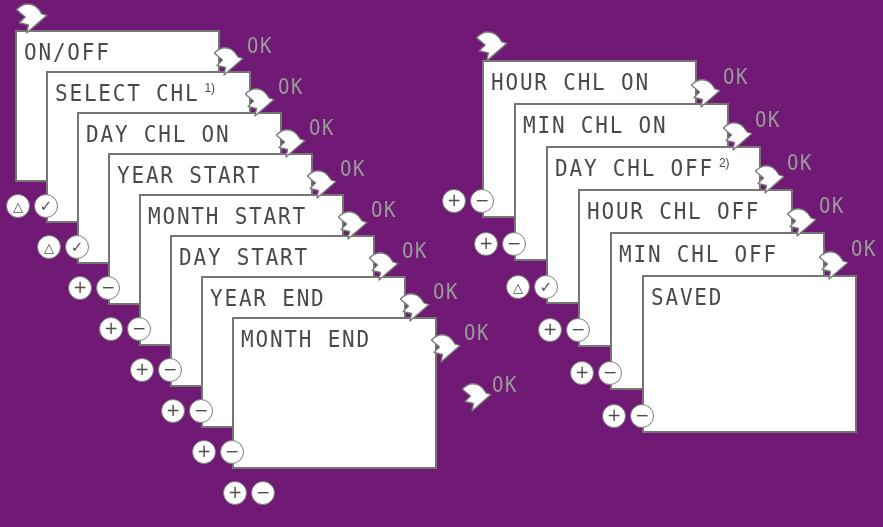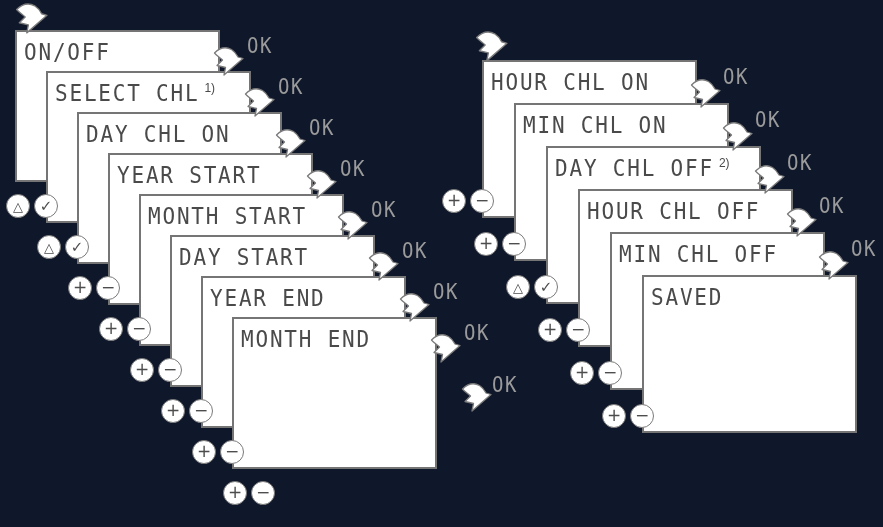--- a/index.html
+++ b/index.html
@@ -1,16 +1,16 @@
 <!DOCTYPE html>
 <html><head>
 <meta charset="utf-8">
 <style>
   html,body{margin:0;padding:0;background:#fff;}
-  .stage{position:relative;width:883px;height:527px;background:#0f172a;overflow:hidden;
+  .stage{position:relative;width:883px;height:527px;background:#701a75;overflow:hidden;
          font-family:"DejaVu Sans Mono",monospace;}
   .panel{position:absolute;background:#fff;border:2px solid #757575;box-sizing:border-box;
          padding:9px 0 0 7px;}
   .panel.left{width:205px;height:152px;}
   .panel.right{width:215px;height:158px;}
   .lcd{display:inline-block;font-size:21px;letter-spacing:1.8px;color:#4a4a4a;
        white-space:nowrap;transform:scaleY(1.12);transform-origin:left top;line-height:1;}
   .fnote{font-family:"Liberation Sans",sans-serif;font-size:12px;color:#4a4a4a;
          position:relative;top:-7px;margin-left:5px;letter-spacing:0;}
   .btn{position:absolute;width:24px;height:24px;box-sizing:border-box;border:1.6px solid #7a7a7a;

